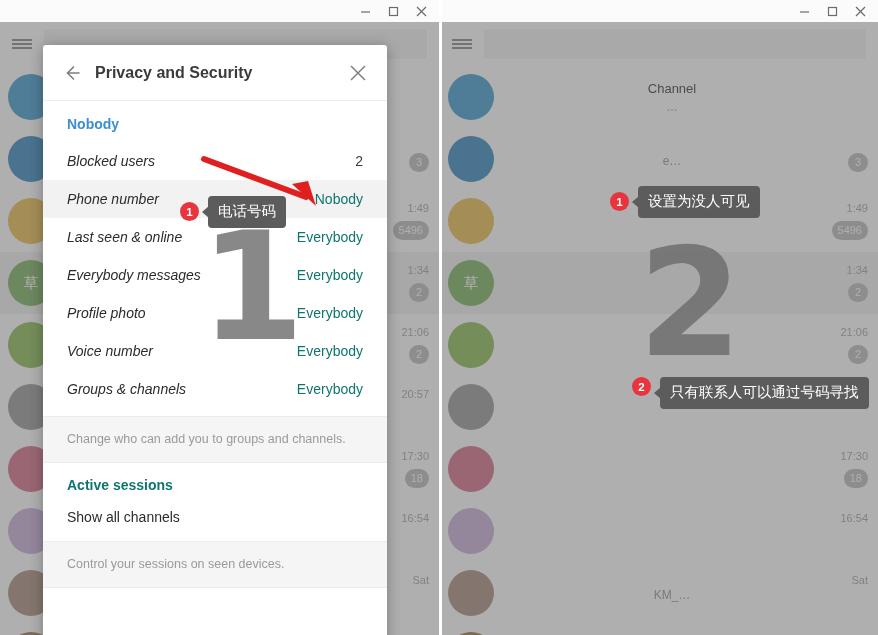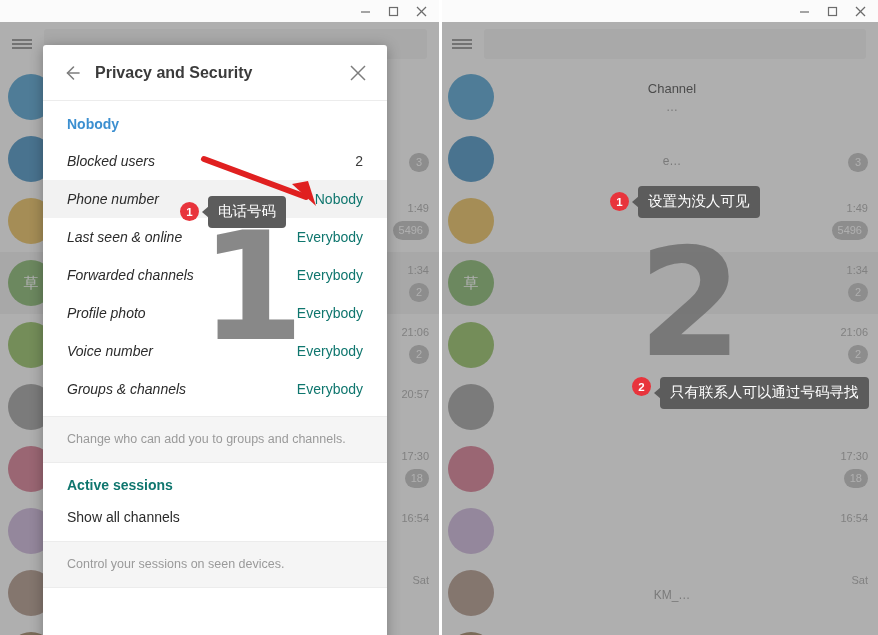--- a/index.html
+++ b/index.html
@@ -294,21 +294,21 @@
             </div>
             <div class="opt-row hl">
               <span class="opt-label">Phone number</span>
               <span class="opt-value">Nobody</span>
             </div>
             <div class="opt-row">
               <span class="opt-label">Last seen &amp; online</span>
               <span class="opt-value">Everybody</span>
             </div>
             <div class="opt-row">
-              <span class="opt-label">Forwarded channels</span>
+              <span class="opt-label">Everybody messages</span>
               <span class="opt-value">Everybody</span>
             </div>
             <div class="opt-row">
               <span class="opt-label">Profile photo</span>
               <span class="opt-value">Everybody</span>
             </div>
             <div class="opt-row">
               <span class="opt-label">Voice number</span>
               <span class="opt-value">Everybody</span>
             </div>

